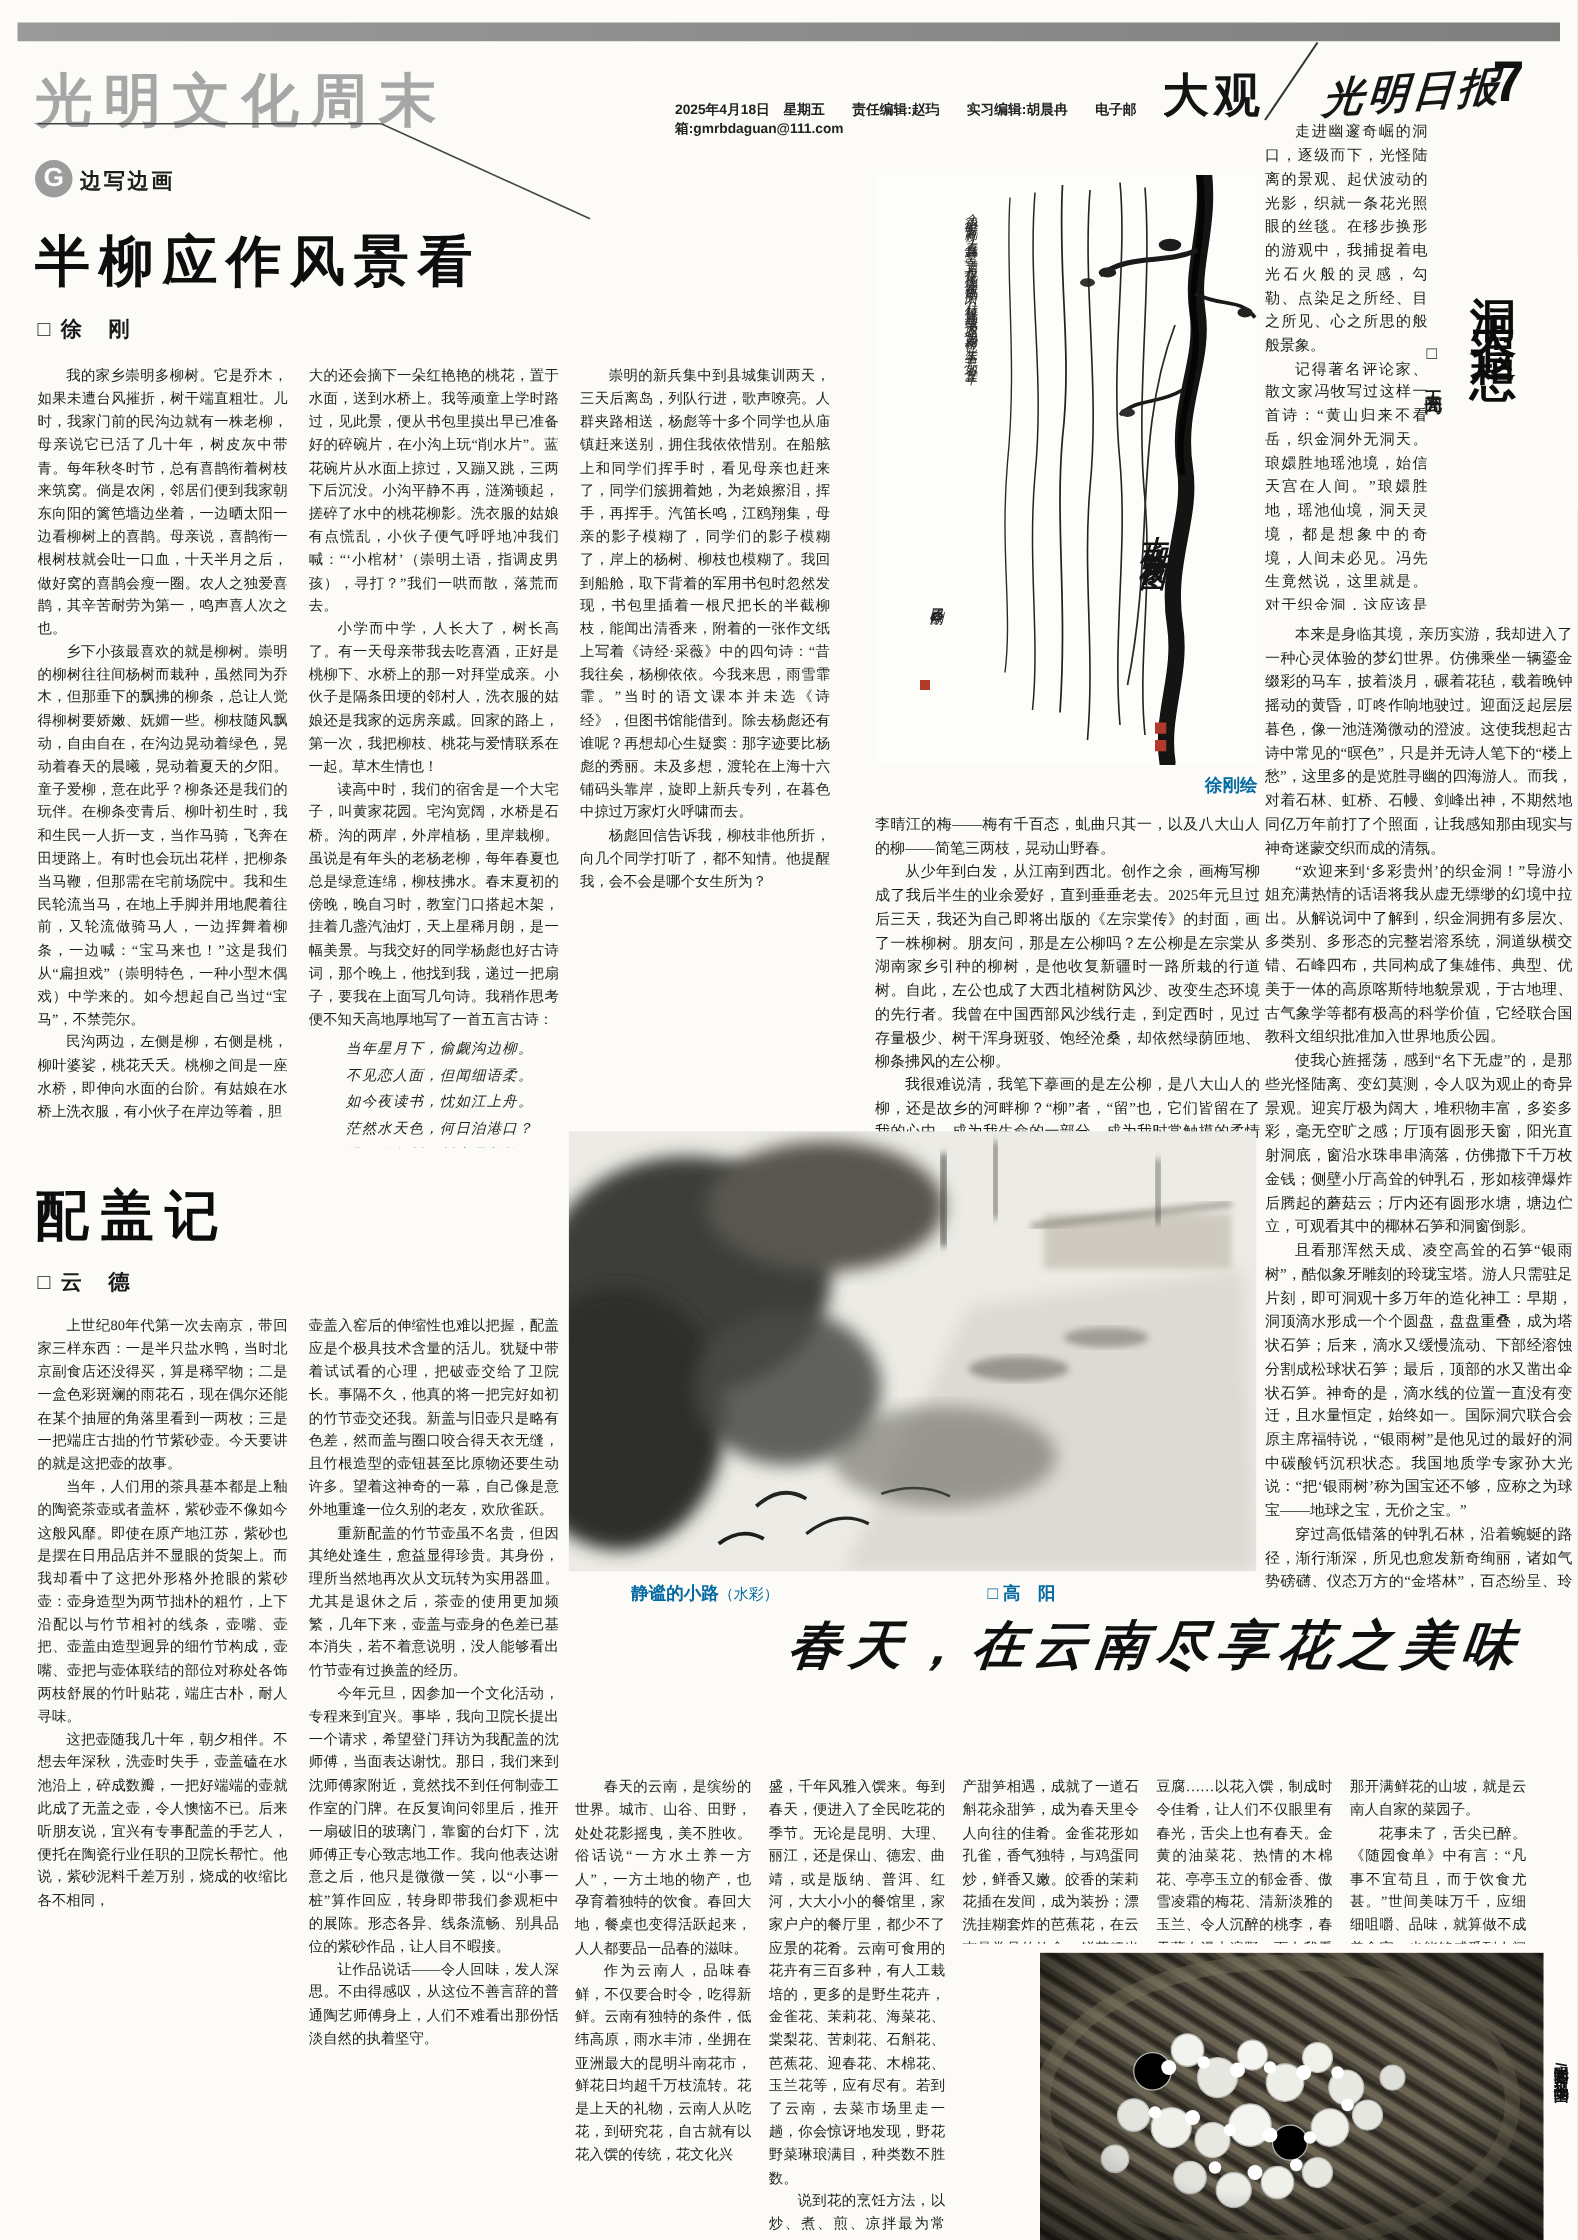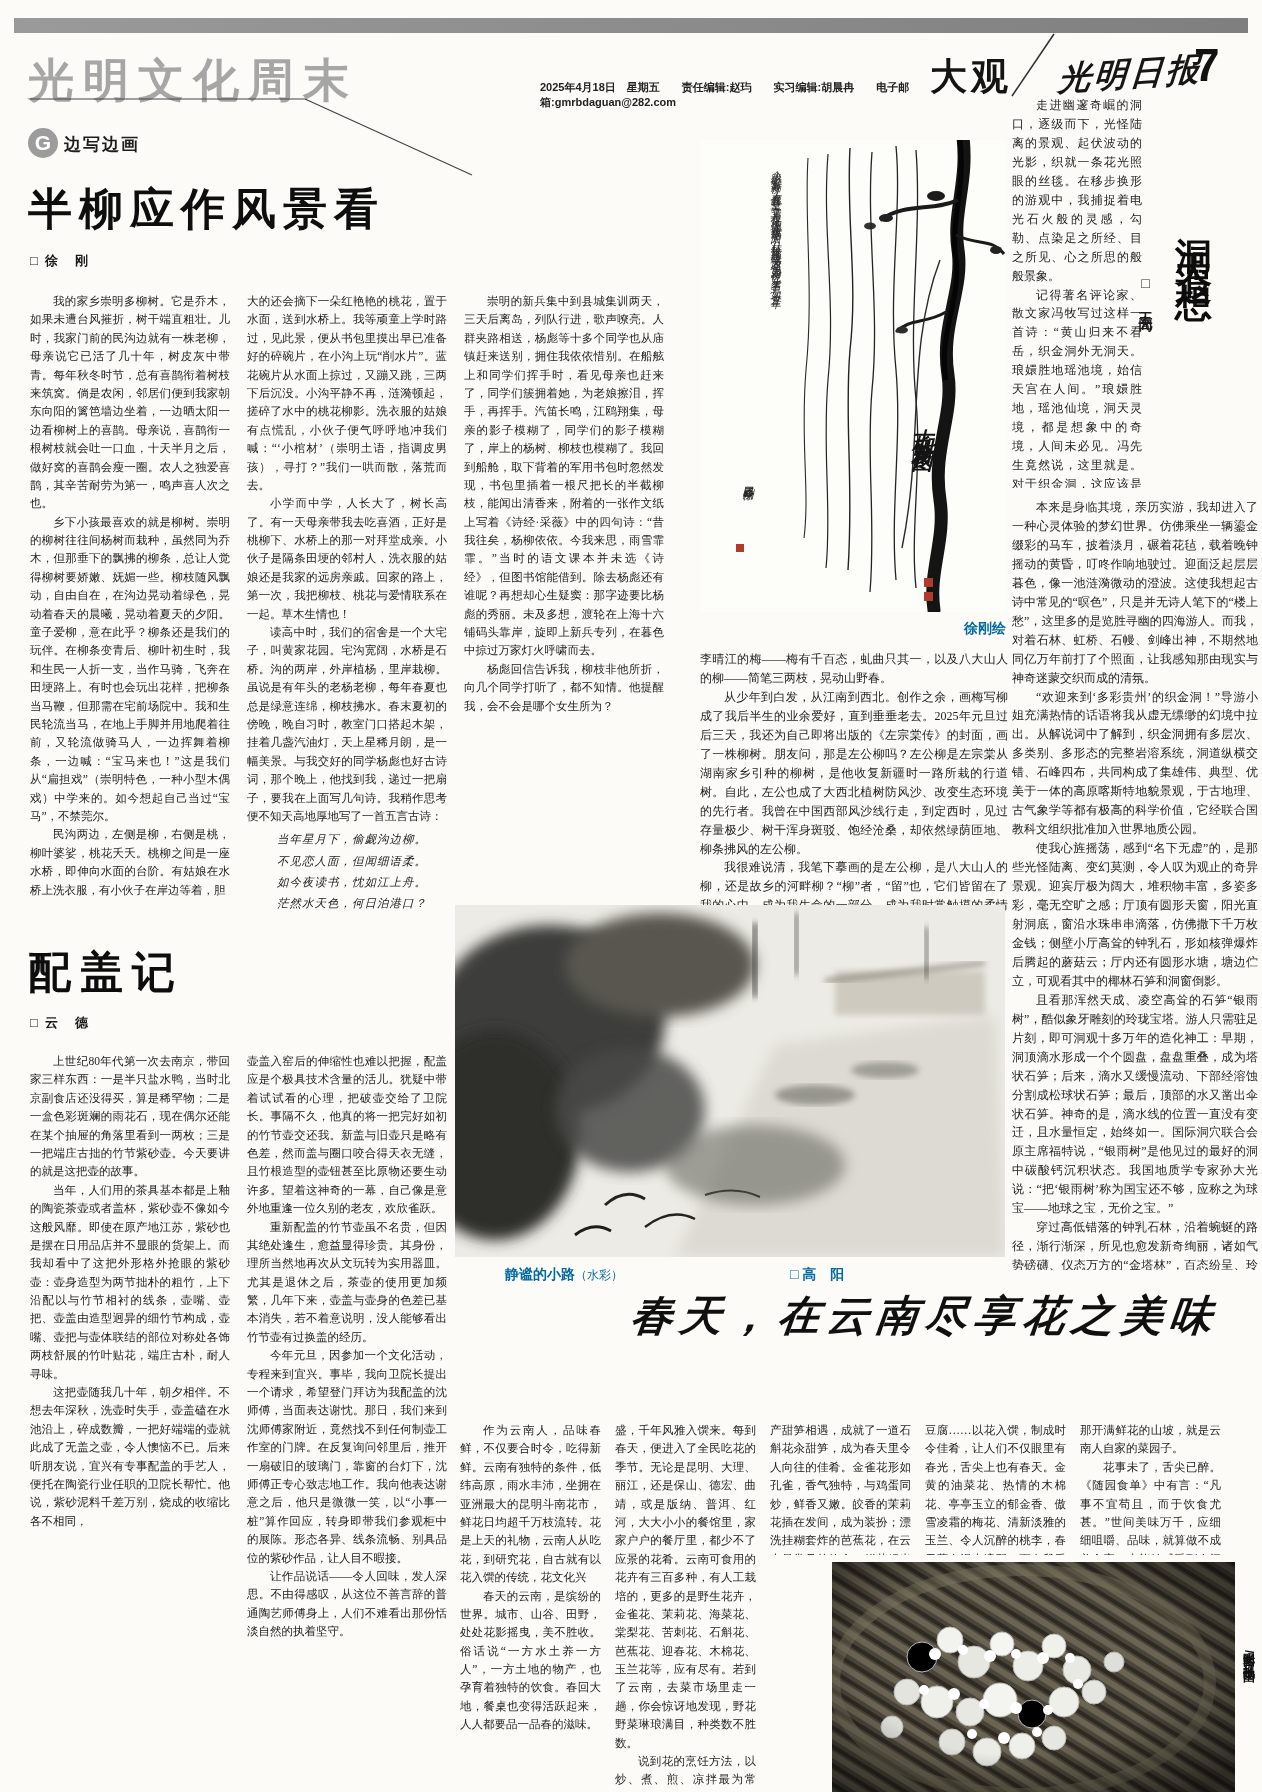--- a/index.html
+++ b/index.html
@@ -15,21 +15,21 @@
   .daguan{position:absolute;left:930px;top:52px;font-family:"Liberation Sans",sans-serif;font-size:37px;font-weight:900;color:#141414;letter-spacing:4px;}
   .paperlogo{position:absolute;left:1058px;top:52px;font-size:33px;font-weight:bold;font-style:italic;
              transform:rotate(-4deg) skewX(-8deg);letter-spacing:3px;color:#161616;}
   .pageno{position:absolute;left:1194px;top:38px;font-family:"Liberation Sans",sans-serif;font-size:46px;font-weight:bold;color:#111;}
   
   .gcircle{position:absolute;left:28px;top:128px;width:30px;height:30px;border-radius:50%;background:#9c9c9c;
            color:#fff;font-family:"Liberation Sans",sans-serif;font-weight:bold;font-size:21px;text-align:center;line-height:30px;}
   .glabel{position:absolute;left:64px;top:133px;font-family:"Liberation Sans",sans-serif;font-size:17px;font-weight:bold;color:#1d1d1d;letter-spacing:2px;}
   
   .a1title{position:absolute;left:28px;top:180px;font-size:44px;font-weight:bold;letter-spacing:7px;color:#0e0e0e;}
-  .byline{position:absolute;font-size:13px;font-weight:bold;color:#191919;letter-spacing:2px;}
+  .byline{position:absolute;font-size:17px;font-weight:bold;color:#191919;letter-spacing:2px;}
   .a4title{position:absolute;left:28px;top:944px;font-family:"Liberation Sans",sans-serif;font-size:43px;font-weight:900;letter-spacing:9px;color:#0d0d0d;}
   .a3title{position:absolute;left:600px;top:1288px;width:650px;text-align:center;font-size:42px;font-weight:bold;
            font-style:italic;letter-spacing:7px;transform:skewX(-6deg);color:#101010;}
   .a3byline{position:absolute;left:600px;top:1386px;width:650px;text-align:center;font-size:15px;font-weight:bold;letter-spacing:2px;}
   .a2title{position:absolute;left:1168px;top:208px;height:360px;writing-mode:vertical-rl;font-size:37px;font-weight:bold;
            letter-spacing:15px;color:#0c0c0c;}
   .a2byline{position:absolute;left:1136px;top:276px;height:150px;writing-mode:vertical-rl;font-size:14px;font-weight:bold;letter-spacing:3px;}
   
   .col{position:absolute;text-align:justify;overflow:hidden;color:#1d1d1d;}
   .col p{margin:0;text-indent:2em;}
@@ -52,21 +52,21 @@
   .seal{position:absolute;background:#b23a2a;}
   .sig{position:absolute;left:40px;top:338px;writing-mode:vertical-rl;font-size:11px;font-style:italic;color:#222;height:60px;}
 </style>
 </head>
 <body>
 
 <div id="page">
 
   <div class="topbar"></div>
   <div class="masthead">光明文化周末</div>
-  <div class="dateline">2025年4月18日　星期五　　责任编辑:赵玙　　实习编辑:胡晨冉　　电子邮箱:gmrbdaguan@282.com</div>
+  <div class="dateline">2025年4月18日　星期五　　责任编辑:赵玙　　实习编辑:胡晨冉　　电子邮箱:gmrbdaguan@111.com</div>
   <div class="daguan">大观</div>
   <div class="paperlogo">光明日报</div>
   <div class="pageno">7</div>
   <svg class="abs" style="left:0;top:0;width:1262px;height:200px" viewBox="0 0 1262 200">
     <line x1="30" y1="99" x2="305" y2="99" stroke="#444" stroke-width="1.2"></line>
     <line x1="305" y1="99" x2="472" y2="175" stroke="#444" stroke-width="1.2"></line>
     <line x1="1012" y1="96" x2="1054" y2="34" stroke="#333" stroke-width="1.6"></line>
   </svg>
 
   <div class="gcircle">G</div>
@@ -194,22 +194,22 @@
       <ellipse cx="430" cy="165" rx="34" ry="8" fill="#64635a" opacity="0.5" filter="url(#b3)"></ellipse>
     </svg>
   </div>
   <div class="cap" style="left:505px;top:1266px">
     <span>静谧的小路</span><span class="capmed">（水彩）</span>
   </div>
   <div class="cap" style="left:790px;top:1266px">□ 高　阳</div>
 
   <div class="a3title">春天，在云南尽享花之美味</div>
   <div class="col f115" style="left:460px;top:1421px;width:141px;height:367px">
+      <p>春天的云南，是缤纷的世界。城市、山谷、田野，处处花影摇曳，美不胜收。俗话说“一方水土养一方人”，一方土地的物产，也孕育着独特的饮食。春回大地，餐桌也变得活跃起来，人人都要品一品春的滋味。</p>
       <p>作为云南人，品味春鲜，不仅要合时令，吃得新鲜。云南有独特的条件，低纬高原，雨水丰沛，坐拥在亚洲最大的昆明斗南花市，鲜花日均超千万枝流转。花是上天的礼物，云南人从吃花，到研究花，自古就有以花入馔的传统，花文化兴</p>
-      <p>春天的云南，是缤纷的世界。城市、山谷、田野，处处花影摇曳，美不胜收。俗话说“一方水土养一方人”，一方土地的物产，也孕育着独特的饮食。春回大地，餐桌也变得活跃起来，人人都要品一品春的滋味。</p>
     </div>
   <div class="col f115 cont" style="left:615px;top:1421px;width:141px;height:367px">
       <p>盛，千年风雅入馔来。每到春天，便进入了全民吃花的季节。无论是昆明、大理、丽江，还是保山、德宏、曲靖，或是版纳、普洱、红河，大大小小的餐馆里，家家户户的餐厅里，都少不了应景的花肴。云南可食用的花卉有三百多种，有人工栽培的，更多的是野生花卉，金雀花、茉莉花、海菜花、棠梨花、苦刺花、石斛花、芭蕉花、迎春花、木棉花、玉兰花等，应有尽有。若到了云南，去菜市场里走一趟，你会惊讶地发现，野花野菜琳琅满目，种类数不胜数。</p>
       <p>说到花的烹饪方法，以炒、煮、煎、凉拌最为常见，蒸、炖、腌、炸、汆也受欢迎。娇嫩欲滴的花朵，配上佐料进行简单的烹饪，溢出浪漫的春意，为生活增添了诗意与情调。</p>
     </div>
   <div class="col f115 cont" style="left:770px;top:1421px;width:141px;height:134px">
       <p>产甜笋相遇，成就了一道石斛花汆甜笋，成为春天里令人向往的佳肴。金雀花形如孔雀，香气独特，与鸡蛋同炒，鲜香又嫩。皎香的茉莉花插在发间，成为装扮；漂洗挂糊套炸的芭蕉花，在云南是常见的饮食；鲜花糯米粑颇具风味；海菜</p>
     </div>
   <div class="col f115 cont" style="left:925px;top:1421px;width:141px;height:134px">
       <p>豆腐……以花入馔，制成时令佳肴，让人们不仅眼里有春光，舌尖上也有春天。金黄的油菜花、热情的木棉花、亭亭玉立的郁金香、傲雪凌霜的梅花、清新淡雅的玉兰、令人沉醉的桃李，春天藏在漫山遍野。而在我看来，</p>

